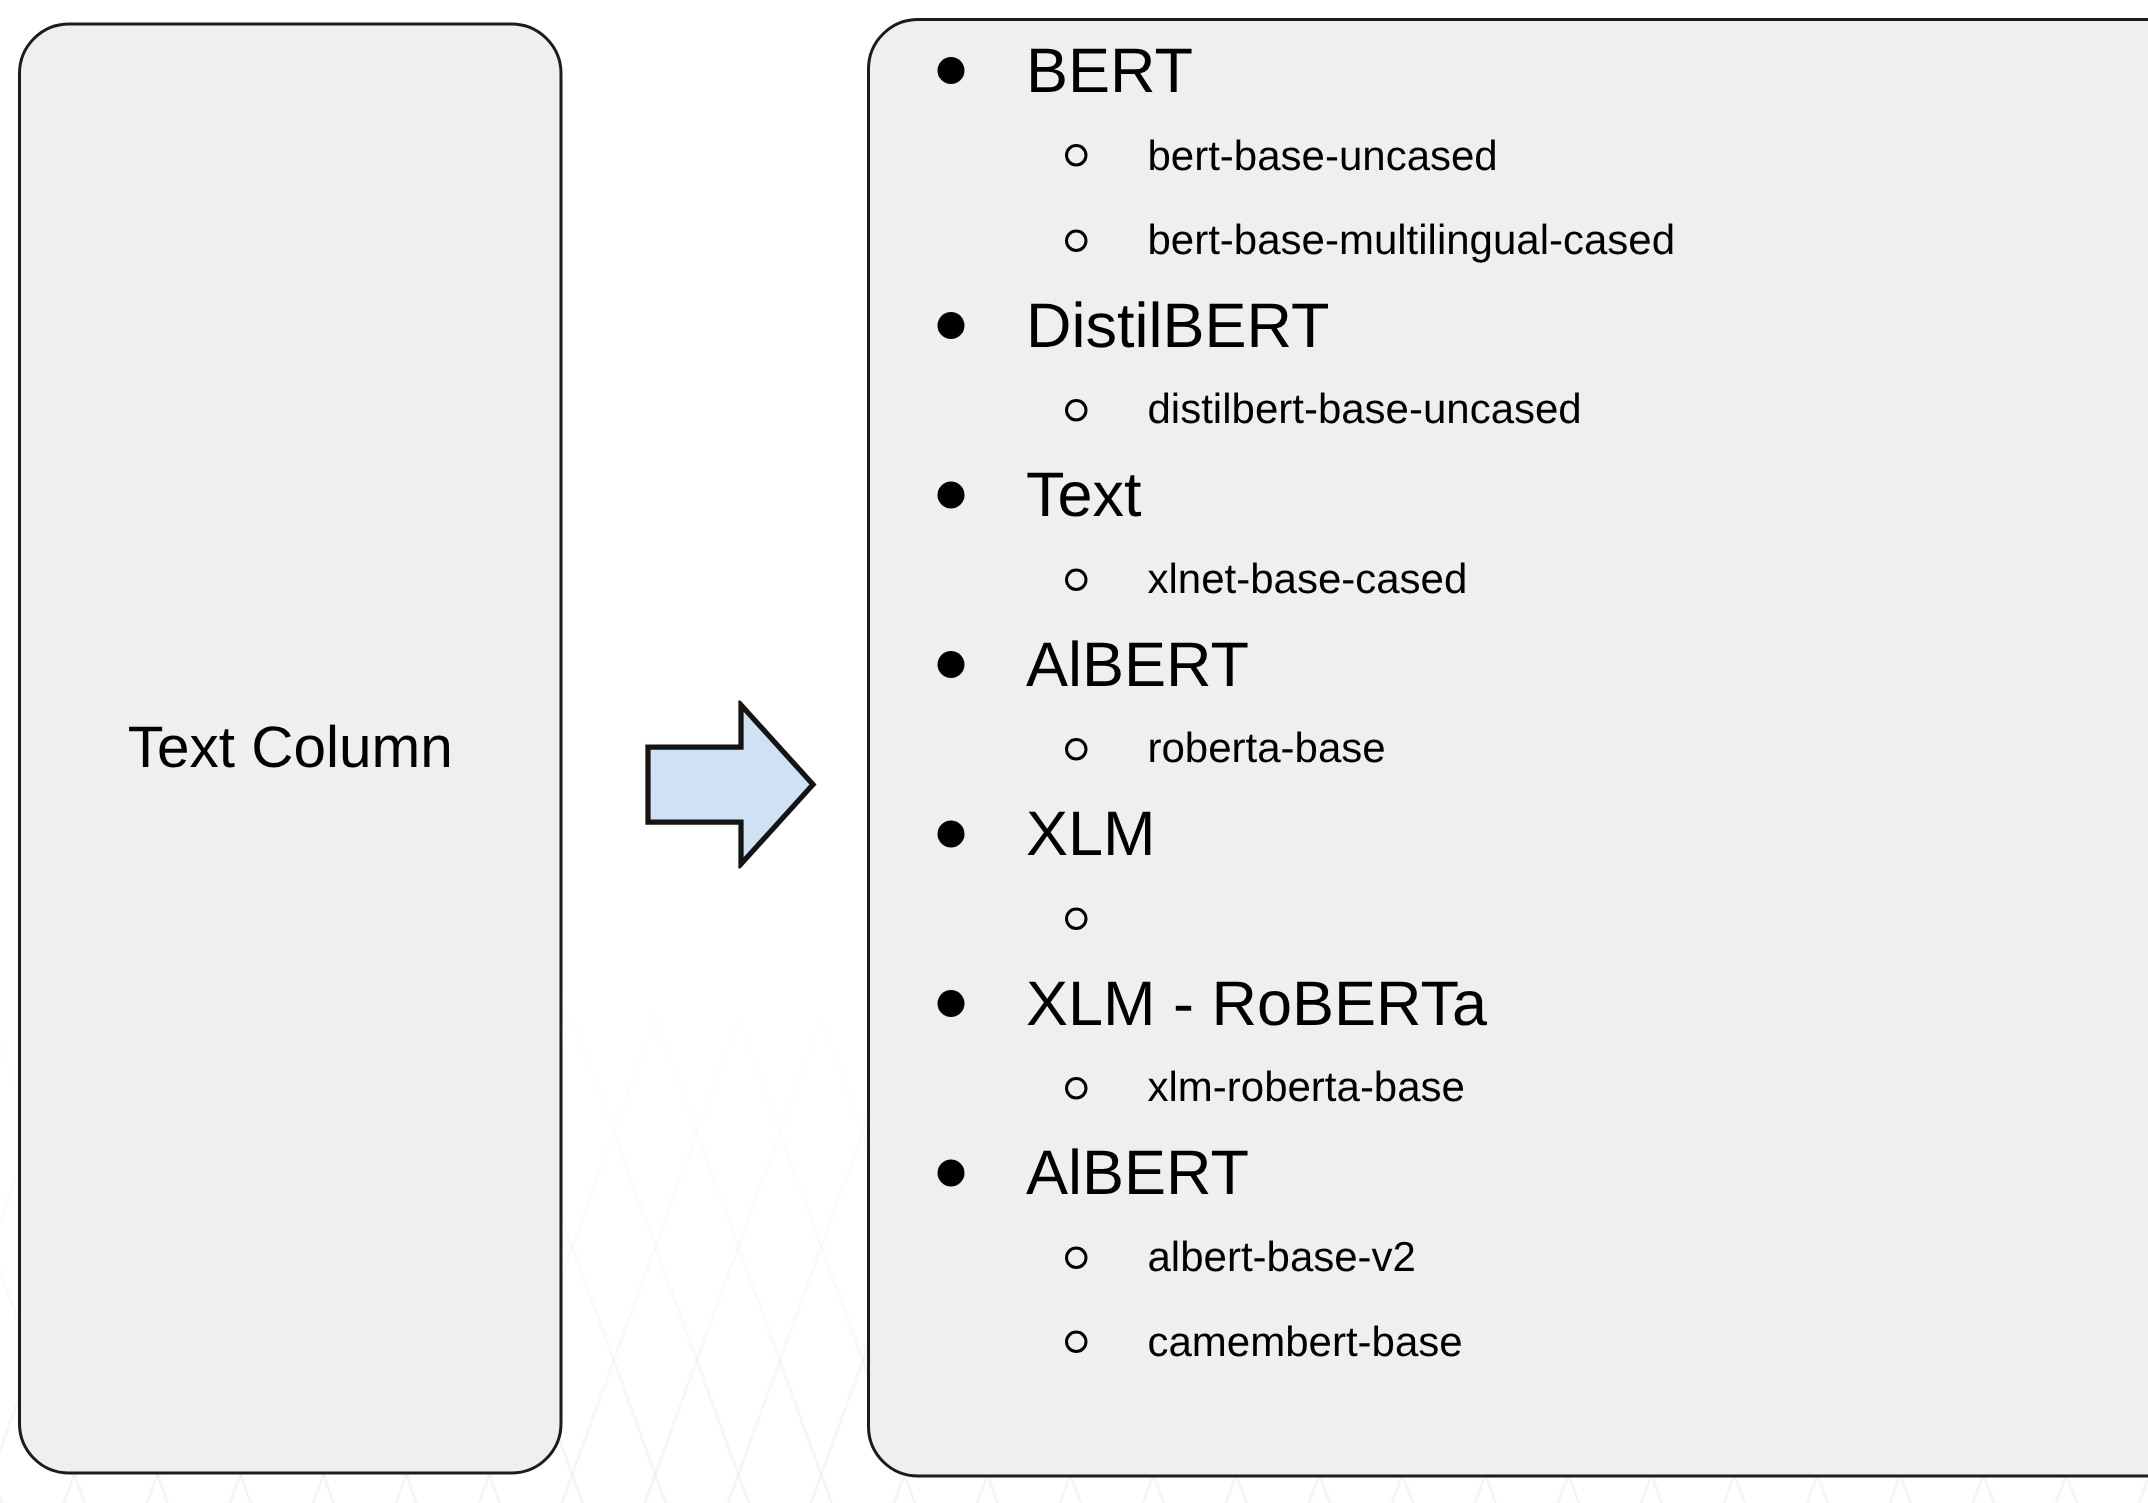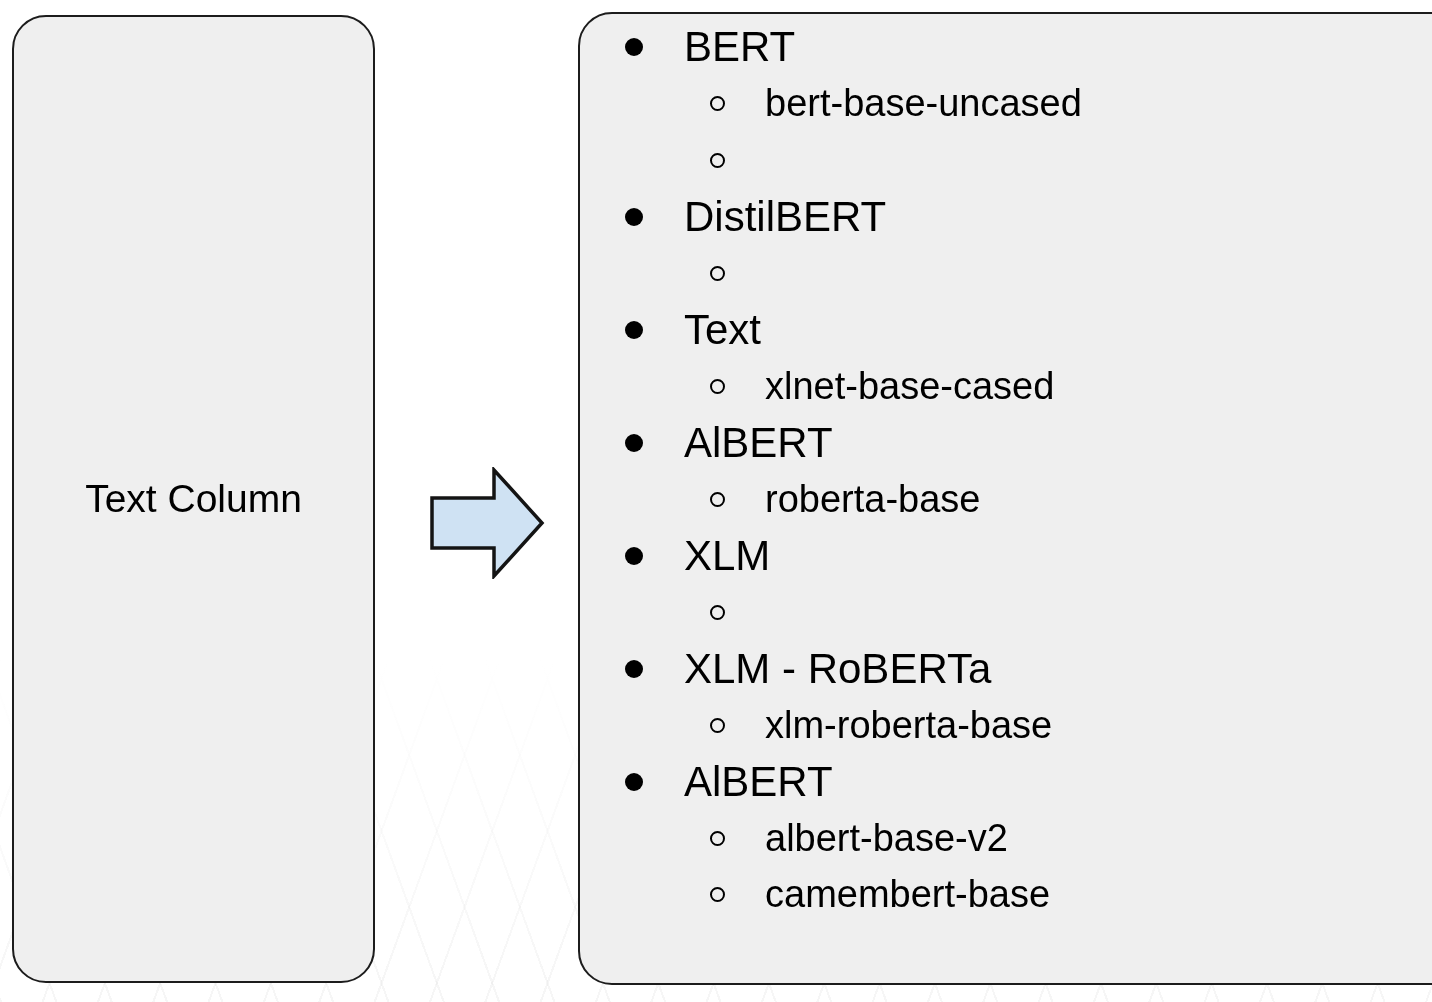--- a/index.html
+++ b/index.html
@@ -54,21 +54,21 @@
     left:578px;top:12px;width:972px;height:973px;
     padding-top:5px;
     overflow:hidden;
   }
   .row{
     height:56.5px;
     display:flex;align-items:center;
   }
   .row .txt{white-space:nowrap;}
   .row.l1 .txt{font-size:42px;}
-  .row.l2 .txt{font-size:38px;}
+  .row.l2 .txt{font-size:28px;}
 
   .bullet-filled{
     flex:0 0 auto;
     width:18px;height:18px;border-radius:50%;
     background:#000;
     margin-left:45px;margin-right:41px;
   }
   .bullet-hollow{
     flex:0 0 auto;
     width:15px;height:15px;border-radius:50%;
@@ -98,28 +98,30 @@
     <div class="row l1">
       <span class="bullet-filled"></span>
       <span class="txt">BERT</span>
     </div>
     <div class="row l2">
       <span class="bullet-hollow"></span>
       <span class="txt">bert-base-uncased</span>
     </div>
     <div class="row l2">
       <span class="bullet-hollow"></span>
+      <span class="txt">bert-base-multilingual-cased</span>
     </div>
 
     <div class="row l1">
       <span class="bullet-filled"></span>
       <span class="txt">DistilBERT</span>
     </div>
     <div class="row l2">
       <span class="bullet-hollow"></span>
+      <span class="txt">distilbert-base-uncased</span>
     </div>
 
     <div class="row l1">
       <span class="bullet-filled"></span>
       <span class="txt">Text</span>
     </div>
     <div class="row l2">
       <span class="bullet-hollow"></span>
       <span class="txt">xlnet-base-cased</span>
     </div>

